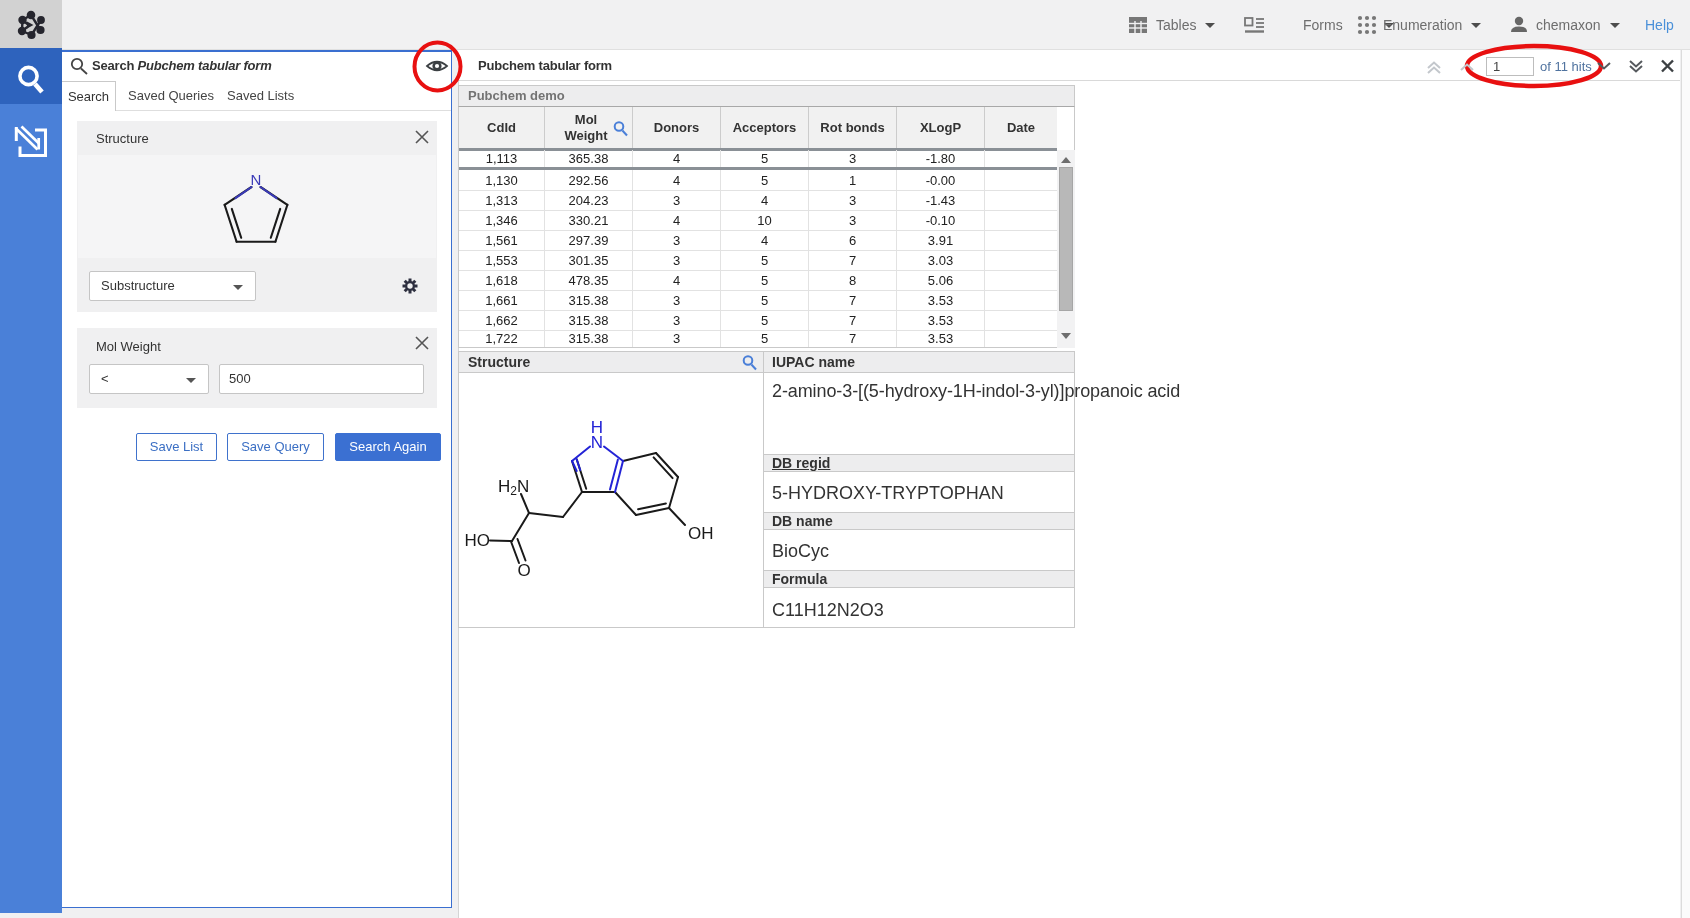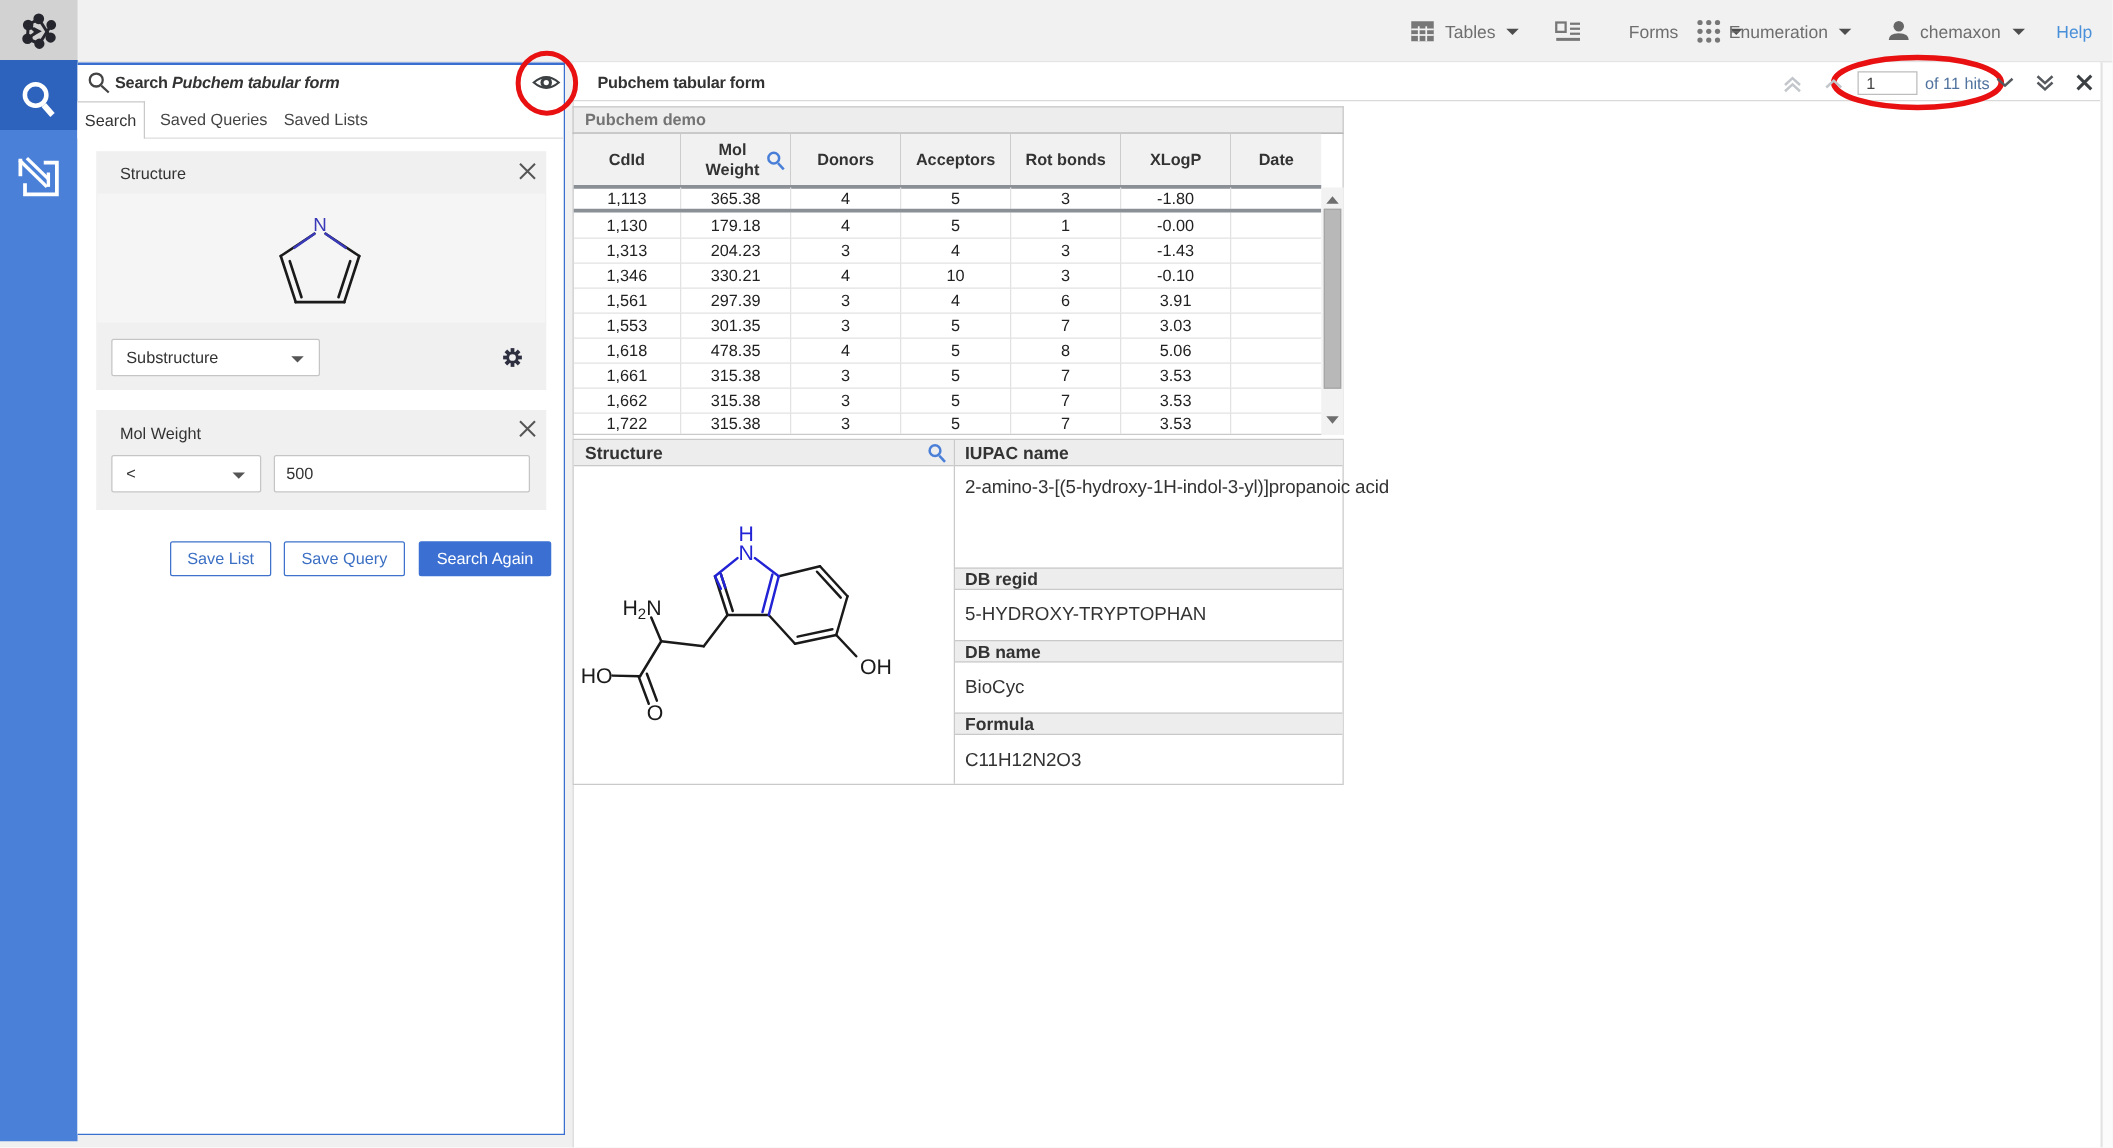--- a/index.html
+++ b/index.html
@@ -43,21 +43,21 @@
   #row1border { left:459px; top:167px; width:598px; height:3px; background:#8a9096; }
   .rsep { position:absolute; left:459px; width:598px; height:1px; background:#e2e2e2; }
   
   #vscroll { left:1057px; top:150px; width:18px; height:198px; background:#f2f2f3; }
   #vthumb { left:1059px; top:167px; width:14px; height:144px; background:#b8b8b8; border:1px solid #a6a6a6; }
   .sarrow-up { width:0; height:0; border-left:5px solid transparent; border-right:5px solid transparent; border-bottom:6px solid #6e6e6e; }
   .sarrow-dn { width:0; height:0; border-left:5px solid transparent; border-right:5px solid transparent; border-top:6px solid #6e6e6e; }
   
   #dsec { left:458px; top:351px; width:617px; height:277px; border:1px solid #c9c9c9; background:#fff; }
   .dhdr { background:#ededee; border-bottom:1px solid #c9c9c9; font-weight:bold; font-size:14px; color:#333; }
-  .dval { font-size:15px; color:#333; }
+  .dval { font-size:18px; color:#333; }
   
   #rstrip { left:1681px; top:50px; width:9px; height:868px; background:#fbfbfb; border-left:1px solid #dcdcdc; }
 </style>
 </head>
 <body>
 <div id="topbar" class="abs"></div>
 <div id="logo" class="abs"></div>
 <div id="rstrip" class="abs"></div>
 <div id="sidebar" class="abs"></div>
 <div id="sb-active" class="abs"></div>
@@ -129,21 +129,21 @@
       <div class="cell" style="left:0px;width:86px;">1,113</div>
       <div class="cell" style="left:86px;width:88px;">365.38</div>
       <div class="cell" style="left:174px;width:88px;">4</div>
       <div class="cell" style="left:262px;width:88px;">5</div>
       <div class="cell" style="left:350px;width:88px;">3</div>
       <div class="cell" style="left:438px;width:88px;">-1.80</div>
       <div class="cell" style="left:526px;width:72px;border-right:none;"></div>
     </div>
     <div class="abs row" style="top:170px;height:20px;">
       <div class="cell" style="left:0px;width:86px;">1,130</div>
-      <div class="cell" style="left:86px;width:88px;">179.18</div>
+      <div class="cell" style="left:86px;width:88px;">292.56</div>
       <div class="cell" style="left:174px;width:88px;">4</div>
       <div class="cell" style="left:262px;width:88px;">5</div>
       <div class="cell" style="left:350px;width:88px;">1</div>
       <div class="cell" style="left:438px;width:88px;">-0.00</div>
       <div class="cell" style="left:526px;width:72px;border-right:none;"></div>
     </div>
     <div class="rsep" style="top:190px;"></div>
     <div class="abs row" style="top:190px;height:20px;">
       <div class="cell" style="left:0px;width:86px;">1,313</div>
       <div class="cell" style="left:86px;width:88px;">204.23</div>
@@ -228,21 +228,21 @@
 <div id="vscroll" class="abs"></div>
 <div class="abs sarrow-up" style="left:1061px; top:157px;"></div>
 <div id="vthumb" class="abs"></div>
 <div class="abs sarrow-dn" style="left:1061px; top:333px;"></div>
 
 <div id="dsec" class="abs"></div>
 <div class="abs dhdr" style="left:459px; top:352px; width:304px; height:21px; line-height:21px; padding-left:9px;">Structure</div>
 <div class="abs" style="left:763px; top:352px; width:1px; height:275px; background:#c9c9c9;"></div>
 <div class="abs dhdr" style="left:764px; top:352px; width:310px; height:21px; line-height:21px; padding-left:8px;">IUPAC name</div>
 <div class="abs dval" style="left:772px; top:381px; letter-spacing:-0.1px;">2-amino-3-[(5-hydroxy-1H-indol-3-yl)]propanoic acid</div>
-<div class="abs dhdr" style="left:764px; top:454px; width:310px; height:18px; line-height:17px; padding-left:8px; border-top:1px solid #c9c9c9;">DB regid</div>
+<div class="abs dhdr" style="left:764px; top:454px; width:310px; height:18px; line-height:17px; padding-left:8px; border-top:1px solid #c9c9c9;text-decoration:underline;">DB regid</div>
 <div class="abs dval" style="left:772px; top:483px;">5-HYDROXY-TRYPTOPHAN</div>
 <div class="abs dhdr" style="left:764px; top:512px; width:310px; height:18px; line-height:17px; padding-left:8px; border-top:1px solid #c9c9c9;">DB name</div>
 <div class="abs dval" style="left:772px; top:541px;">BioCyc</div>
 <div class="abs dhdr" style="left:764px; top:570px; width:310px; height:18px; line-height:17px; padding-left:8px; border-top:1px solid #c9c9c9;">Formula</div>
 <div class="abs dval" style="left:772px; top:600px;">C11H12N2O3</div>
 
 <svg class="abs" style="left:0; top:0;" width="1690" height="918" viewBox="0 0 1690 918">
 
   <g stroke="#26262e" stroke-width="2.4" fill="#26262e">
     <line x1="31" y1="15" x2="22.5" y2="20"></line>

